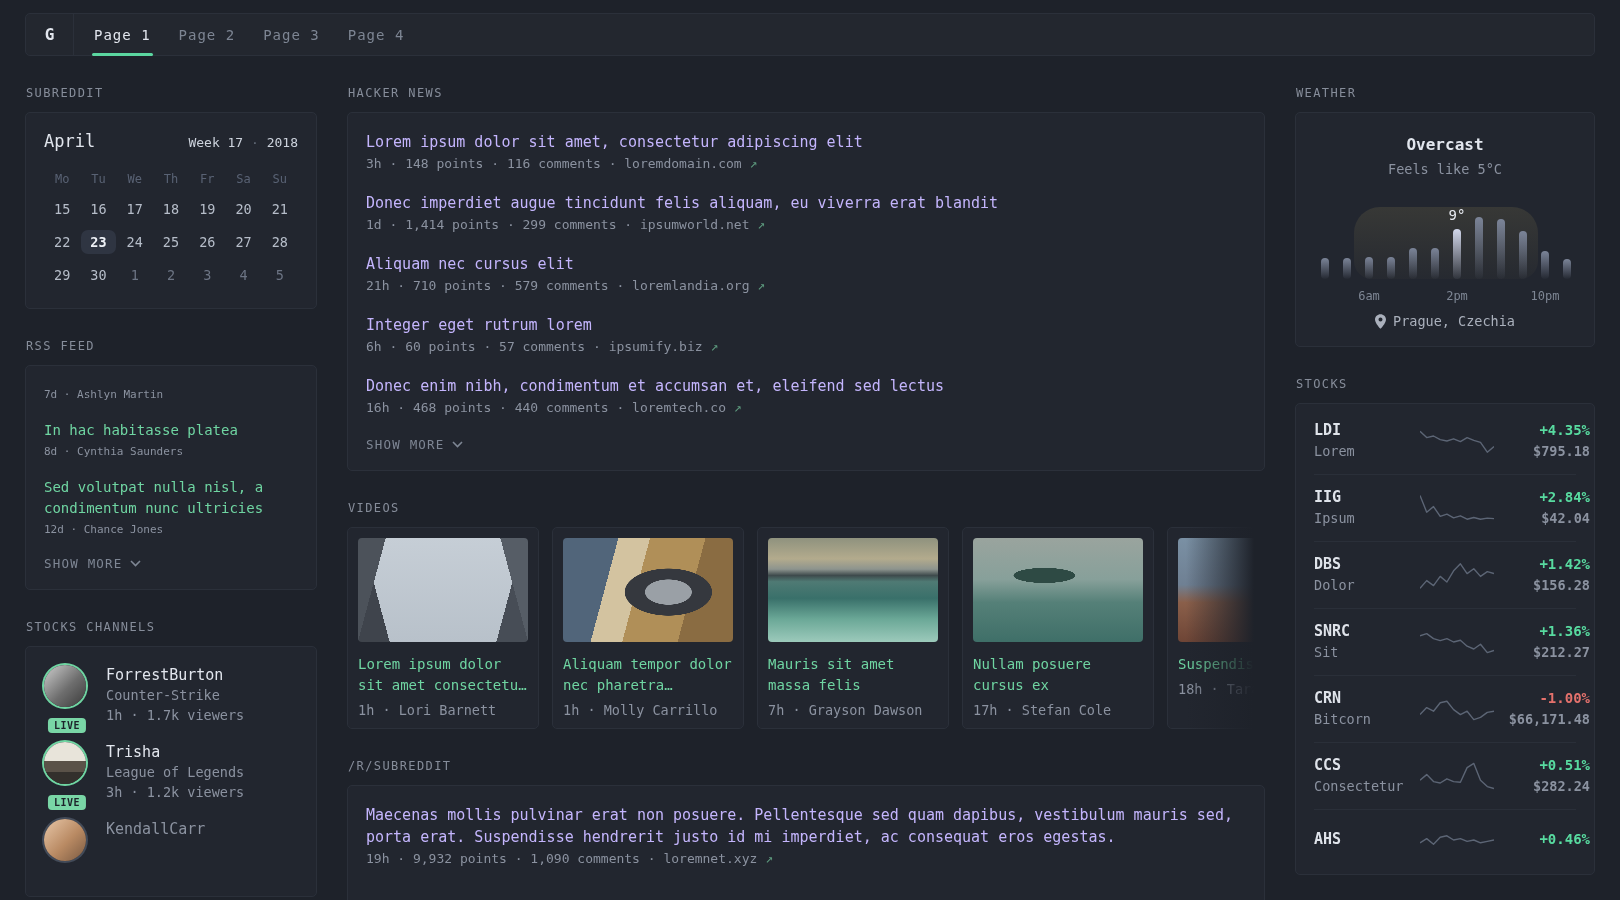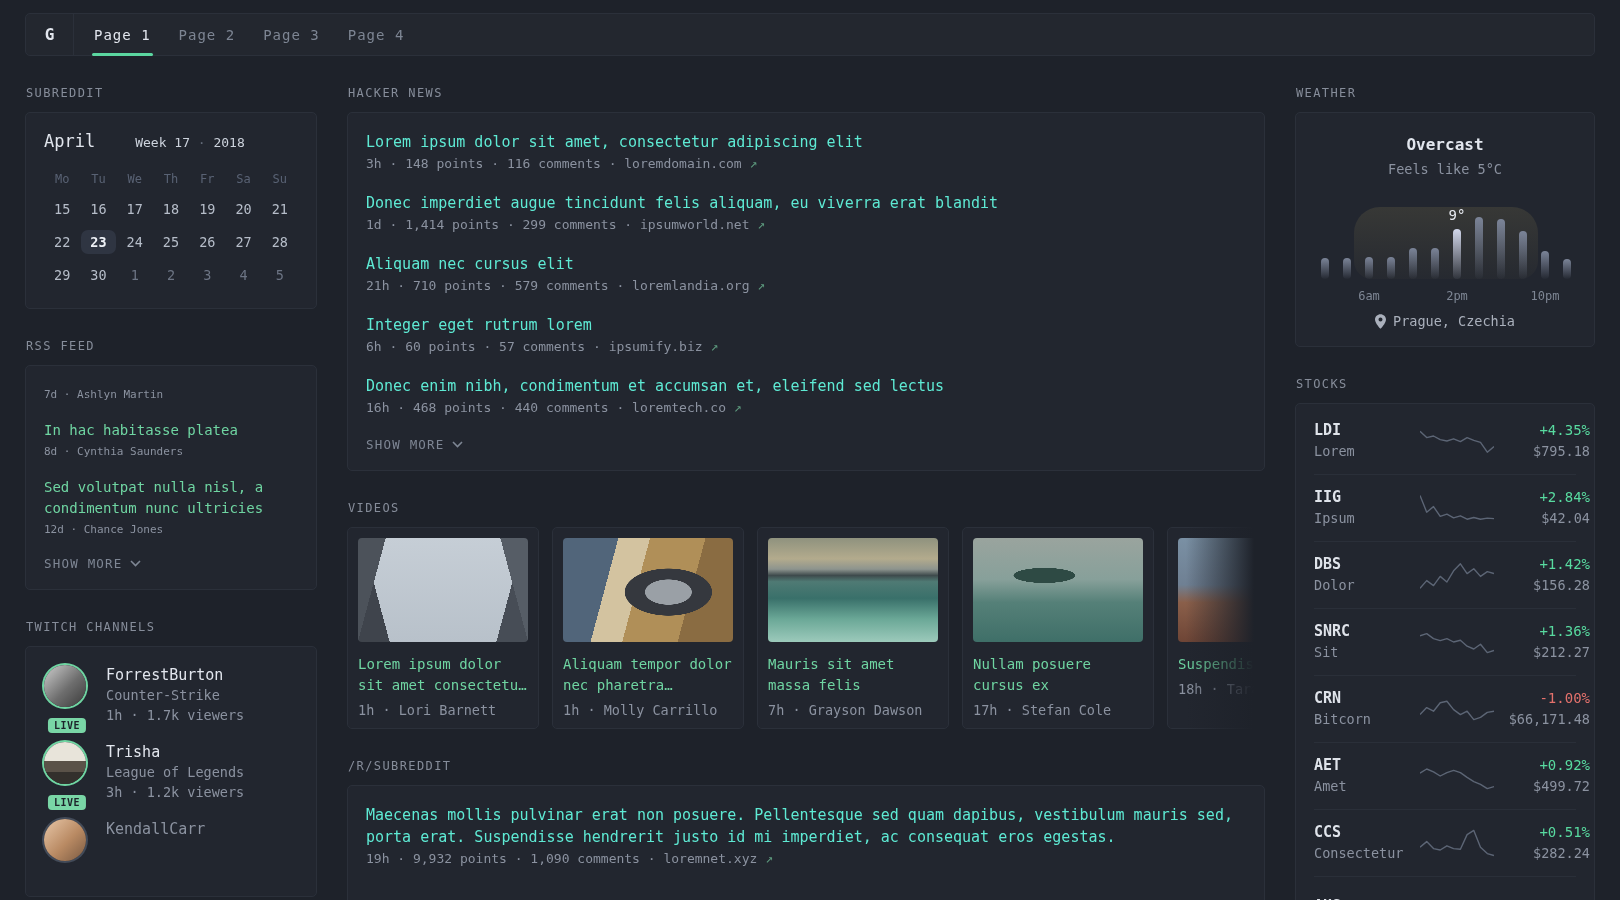--- a/index.html
+++ b/index.html
@@ -44,21 +44,21 @@
     padding:18px;
   }
   .show-more {
     display:inline-flex; align-items:center; gap:7px;
     color:#7e8694; font-size:12.5px; letter-spacing:1.2px; cursor:pointer;
   }
   .chev { width:11px; height:7px; }
   .chev polyline { fill:none; stroke:#7e8694; stroke-width:1.6; }
   .ext-arrow { color:#5d9a7e; }
   
-  .cal-head { display:flex; justify-content:flex-start; align-items:baseline;gap:40px; }
+  .cal-head { display:flex; justify-content:space-between; align-items:baseline; }
   .cal-month { color:#e2e6ee; font-size:17px; }
   .cal-week  { color:#cdd3dd; font-size:13px; }
   .cal-week .dot { color:#636b79; }
   .cal-grid { display:grid; grid-template-columns:repeat(7,1fr); margin-top:16px; row-gap:3px; }
   .cal-cell {
     height:30px; display:flex; align-items:center; justify-content:center;
     font-size:13.5px; color:#b6bdc9;
   }
   .cal-dow  { color:#596274; font-size:12px; height:24px; }
   .cal-cell.next { color:#6c7484; }
@@ -86,21 +86,21 @@
   .live-badge {
     position:absolute; left:50%; bottom:-8px; transform:translateX(-50%);
     background:#79d6a6; color:#1d222a; font-size:10px; font-weight:bold;
     padding:2px 6px; border-radius:4px; letter-spacing:0.5px;
   }
   .tw-name { color:#e2e6ee; font-size:15px; line-height:20px; text-decoration:none; cursor:pointer; display:block; }
   .tw-row.offline .tw-name { color:#8b92a0; }
   .tw-sub { color:#8b92a0; font-size:13.5px; line-height:20px; }
   
   .hn-item { margin-bottom:17px; }
-  .hn-title { color:#5eead4; font-size:15px; line-height:22px; text-decoration:none; cursor:pointer; display:block; }
+  .hn-title { color:#c4b5fd; font-size:15px; line-height:22px; text-decoration:none; cursor:pointer; display:block; }
   .hn-meta { color:#8b92a0; font-size:13px; line-height:22px; }
   
   .videos-wrap { position:relative; }
   .videos-row { display:flex; gap:13px; overflow:hidden; }
   .video-card {
     flex:0 0 192px; background:#22262f; border:1px solid #2b303a; border-radius:5px;
     padding:10px; cursor:pointer;
   }
   .video-thumb { width:100%; height:104px; border-radius:4px; margin-bottom:12px; }
   .vt-0 { background:
@@ -167,21 +167,21 @@
     padding:12px 0; border-top:1px solid #2a2f39; cursor:pointer;
   }
   .stock-row:first-child { border-top:none; }
   .stock-left { width:96px; flex:0 0 96px; }
   .stock-sym { color:#dfe3ea; font-size:15px; font-weight:bold; line-height:21px; }
   .stock-name { color:#8b92a0; font-size:13.5px; line-height:21px;
     white-space:nowrap; overflow:hidden; }
   .stock-spark { flex:1 1 auto; display:flex; justify-content:center; }
   .stock-spark svg { width:74px; height:36px; }
   .stock-spark polyline { fill:none; stroke:#5c6575; stroke-width:1.4; stroke-linejoin:round; }
-  .stock-right { width:86px; flex:0 0 86px; text-align:right; }
+  .stock-right { width:86px; flex:0 0 86px; text-align:right;font-weight:bold; }
   .stock-chg { font-size:14px; line-height:21px; color:#58dba0; }
   .stock-chg.neg { color:#e4716c; }
   .stock-price { color:#8b92a0; font-size:13.5px; line-height:21px; white-space:nowrap; }
 </style>
 </head>
 <body>
 
 <div class="nav">
   <div class="nav-logo">G</div>
   <div class="nav-tabs">
@@ -257,21 +257,21 @@
         <div class="feed-meta">12d · Chance Jones</div>
       </div>
       <div class="show-more">
         <span>SHOW MORE</span>
         <svg class="chev" viewBox="0 0 11 7">
             <polyline points="1,1 5.5,5.5 10,1"></polyline>
           </svg>
       </div>
     </div>
 
-    <div class="sec-label">TWITCH CHANNELS</div>
+    <div class="sec-label">STOCKS CHANNELS</div>
     <div class="card">
       <div class="tw-row">
         <div class="tw-avatar-wrap">
           <div class="tw-avatar av-0"></div>
           <div class="live-badge">LIVE</div>
         </div>
         <div>
           <a class="tw-name">ForrestBurton</a>
           <div class="tw-sub">Counter-Strike</div>
           <div class="tw-sub">1h · 1.7k viewers</div>
@@ -477,35 +477,20 @@
               <polyline points="0.0,23.6 6.7,16.6 13.5,20.2 20.2,11.8 26.9,10.2 33.6,18.6 40.4,23.6 47.1,20.2 53.8,28.6 60.5,26.4 67.3,21.4 74.0,20.2"></polyline>
             </svg>
           </div>
         <div class="stock-right">
             <div class="stock-chg neg">-1.00%</div>
             <div class="stock-price">$66,171.48</div>
           </div>
       </div>
       <div class="stock-row">
         <div class="stock-left">
-            <div class="stock-sym">AET</div>
-            <div class="stock-name">Amet</div>
-          </div>
-        <div class="stock-spark">
-            <svg viewBox="0 0 74 36">
-              <polyline points="0.0,15.2 6.7,11.0 13.5,13.8 20.2,18.0 26.9,14.6 33.6,12.4 40.4,14.6 47.1,19.4 53.8,23.6 60.5,26.4 67.3,30.6 74.0,28.6"></polyline>
-            </svg>
-          </div>
-        <div class="stock-right">
-            <div class="stock-chg">+0.92%</div>
-            <div class="stock-price">$499.72</div>
-          </div>
-      </div>
-      <div class="stock-row">
-        <div class="stock-left">
             <div class="stock-sym">CCS</div>
             <div class="stock-name">Consectetur</div>
           </div>
         <div class="stock-spark">
             <svg viewBox="0 0 74 36">
               <polyline points="0.0,22.2 6.7,16.6 13.5,23.6 20.2,25.0 26.9,20.8 33.6,23.6 40.4,24.2 47.1,9.6 53.8,5.4 60.5,22.2 67.3,28.6 74.0,30.6"></polyline>
             </svg>
           </div>
         <div class="stock-right">
             <div class="stock-chg">+0.51%</div>

